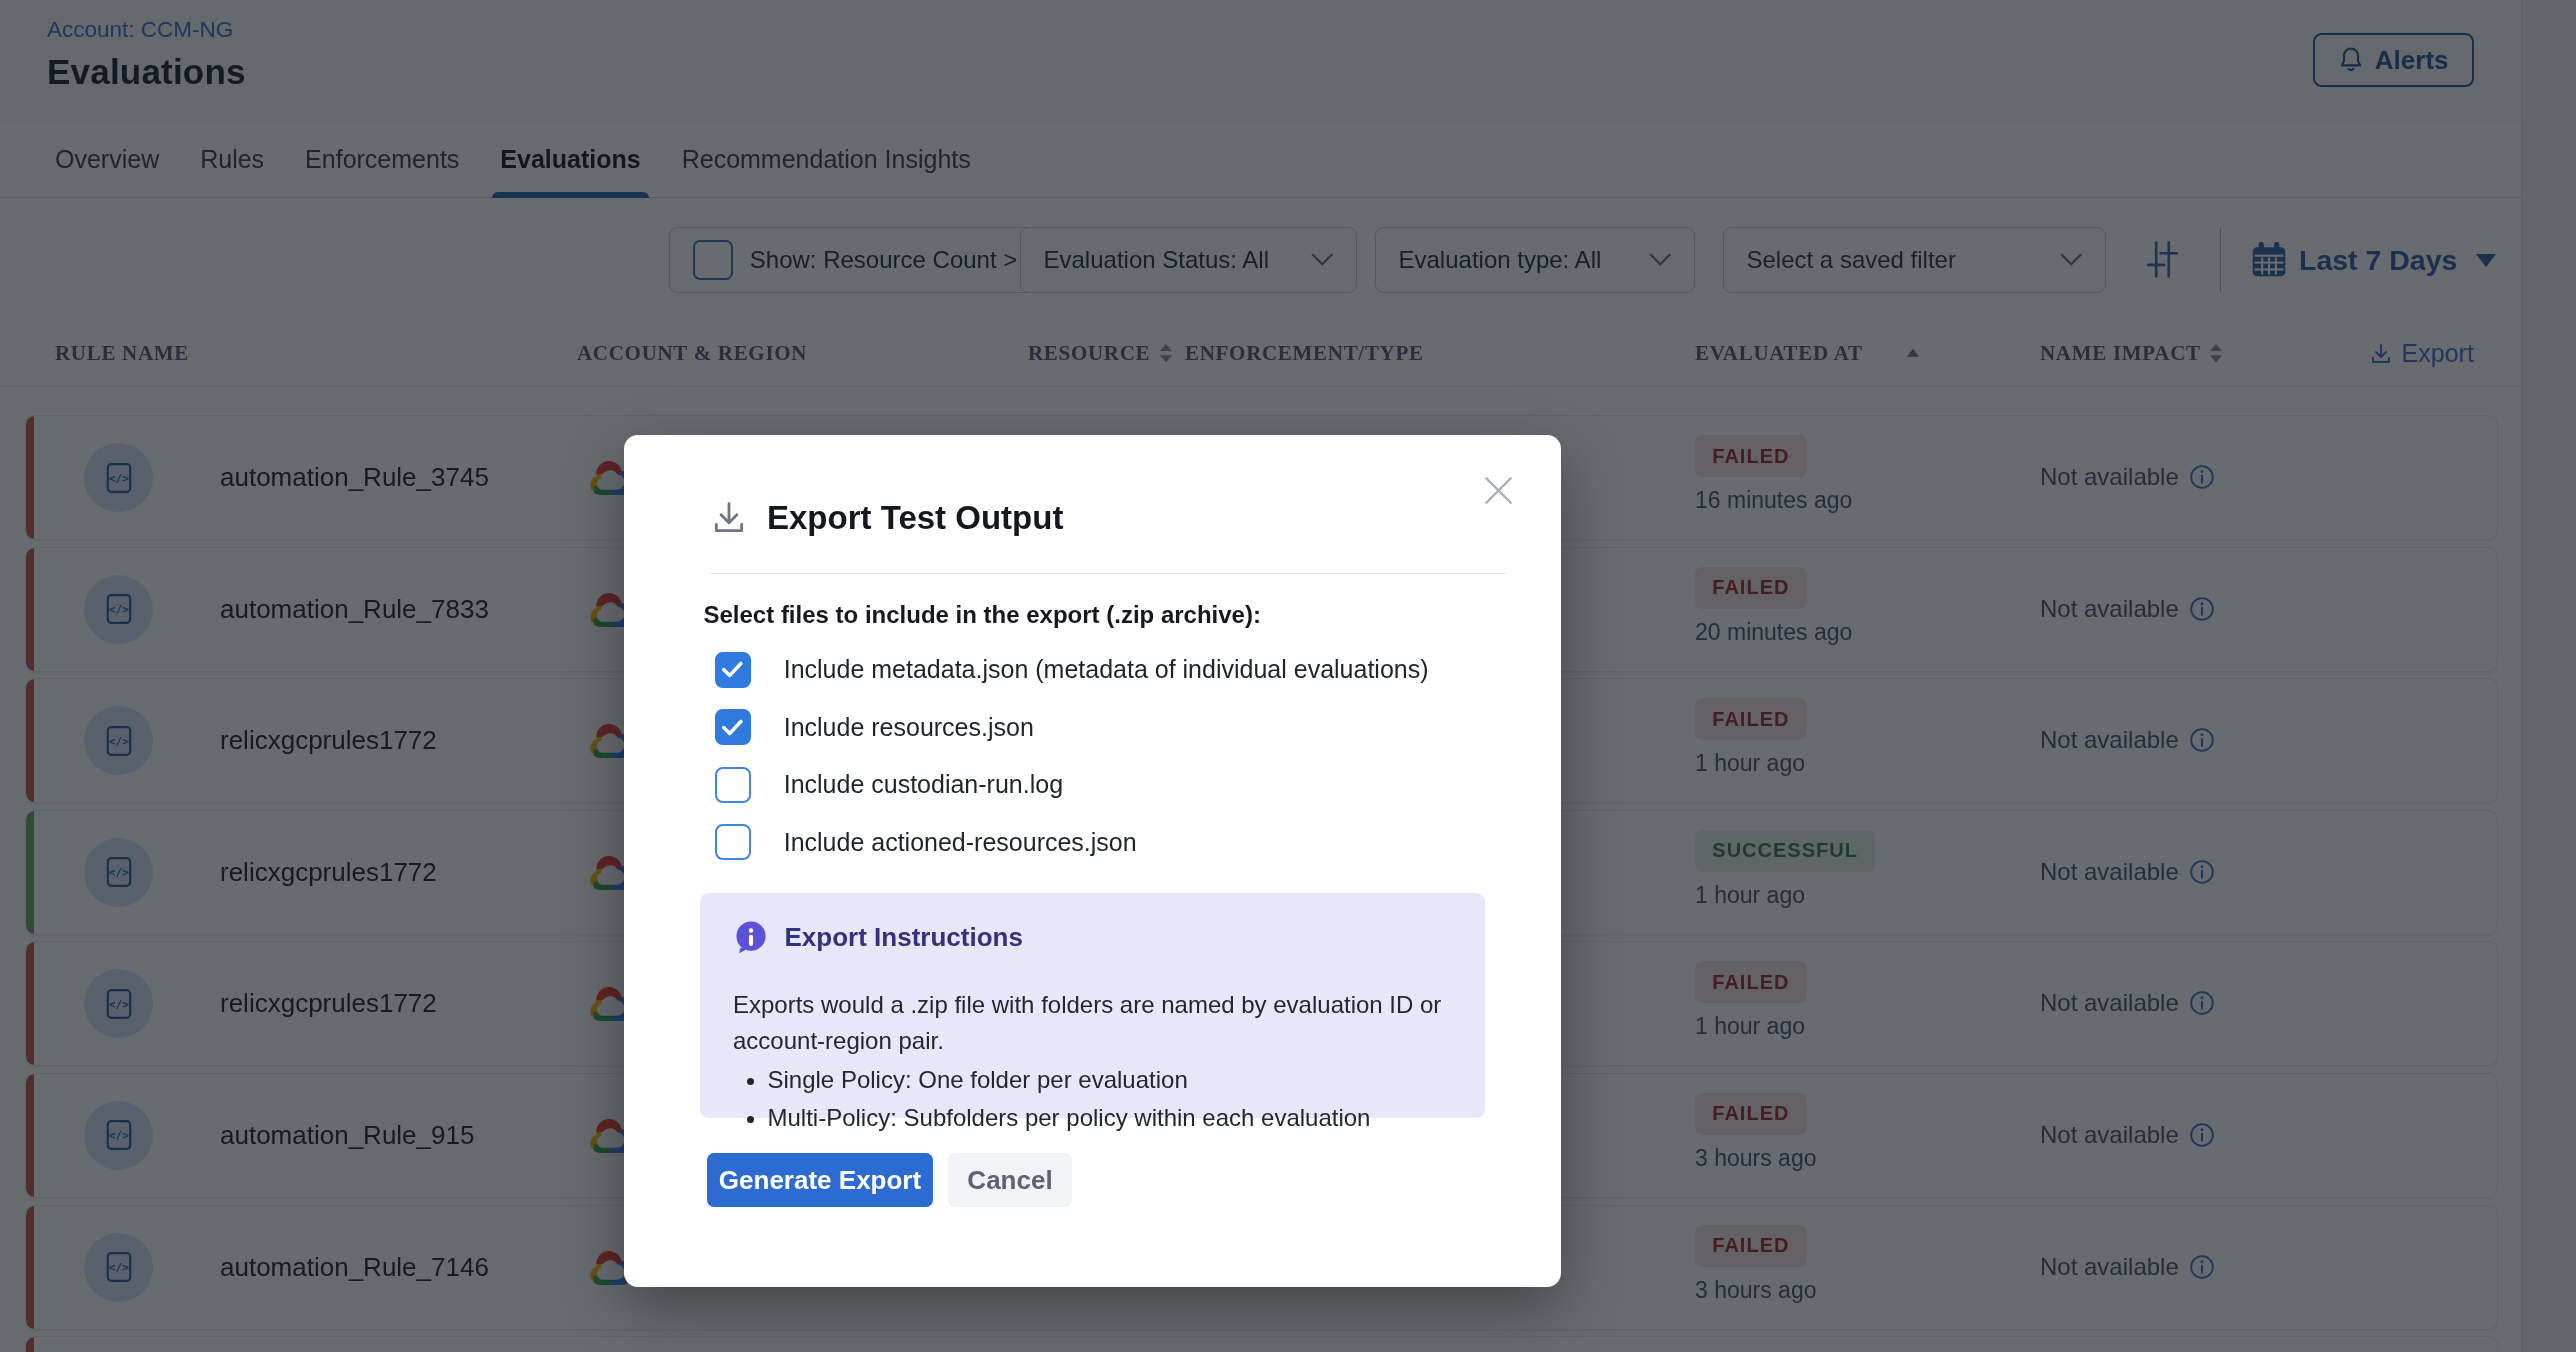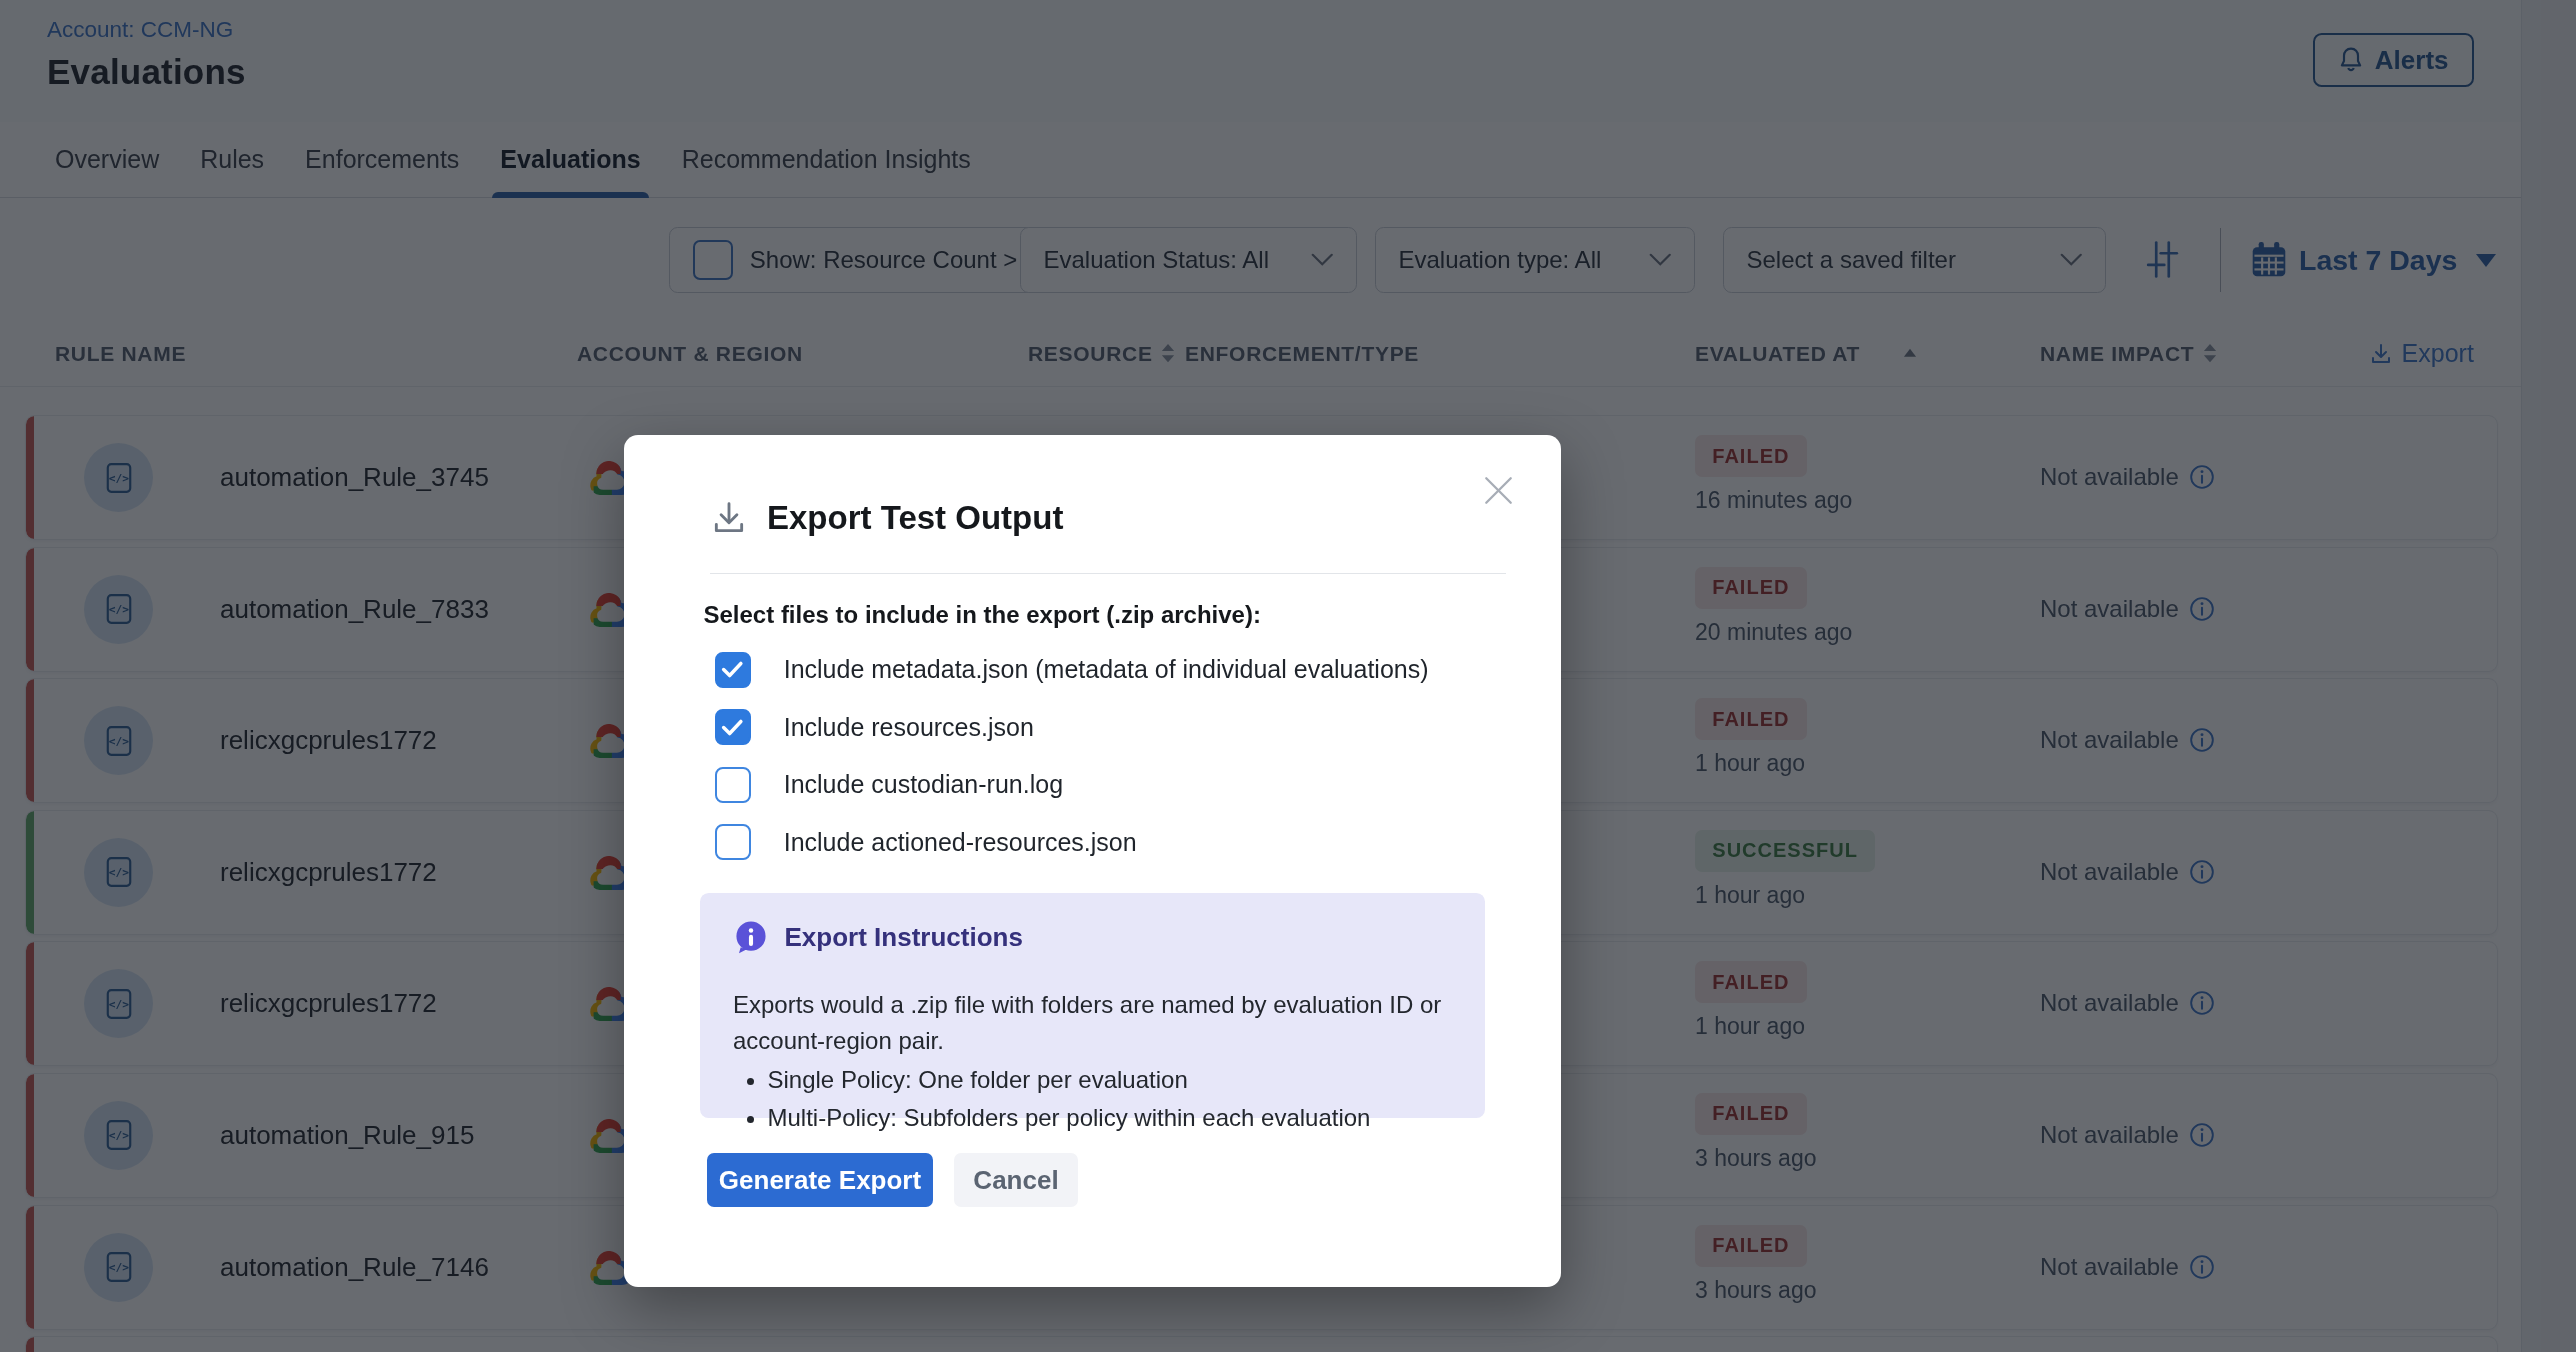--- a/index.html
+++ b/index.html
@@ -29,21 +29,21 @@
   .status-box { left:1020px; width:337px; }
   .type-box  { left:1375px; width:320px; }
   .saved-box { left:1723px; width:383px; color:#333b46; }
   .sliders { position:absolute; left:2141px; top:40px; width:43px; height:43px; cursor:pointer; }
   .vdivider { position:absolute; left:2220px; top:30px; width:1.3px; height:64px; background:#aab1ba; }
   .daterange { position:absolute; left:2251px; top:35px; height:54px; display:flex; align-items:center; gap:12px; color:#2f62a8; font-size:28.5px; font-weight:bold; cursor:pointer; }
   .caret { width:0; height:0; border-left:10.4px solid transparent; border-right:10.4px solid transparent; border-top:13px solid #2f62a8; margin-left:7px; }
 
   
   .thead { position:absolute; left:0; top:320px; width:100%; height:67px; background:#fff; border-bottom:0.9px solid #e9ecef; font-size:21px; font-weight:bold; color:#566070; letter-spacing:0.7px; }
-  .th { position:absolute; top:0; height:67px; display:flex; align-items:center; gap:8.6px; }
+  .th { position:absolute; top:0; height:67px; display:flex; align-items:center; gap:8.6px;font-family:Liberation Serif, serif; }
   .th.c1{left:55px;} .th.c2{left:577px;} .th.c3{left:1028px;} .th.c4{left:1185px;} .th.c5{left:1695px;gap:43px;} .th.c6{left:2040px;}
   .export-link { position:absolute; left:2369px; top:0; height:67px; display:flex; align-items:center; gap:8.6px; font-size:25px; font-weight:normal; letter-spacing:0; color:#3e77c9; cursor:pointer; }
 
   .rows { position:absolute; left:26px; top:416px; width:2471px; }
   .row { position:relative; height:123px; margin-bottom:8.6px; background:#fff; border-radius:8.6px; box-shadow:0 0 0 0.9px #e8ebee, 0 1.7px 4.3px rgba(16,24,40,.06); overflow:hidden; cursor:pointer; }
   .row .bar { position:absolute; left:0; top:0; bottom:0; width:7.8px; border-radius:7.8px 0 0 7.8px; }
   .row.failed .bar { background:#c75a54; }
   .row.successful .bar { background:#62a96b; }
   .rule-icon-wrap { position:absolute; left:58px; top:27px; width:69px; height:69px; border-radius:50%; background:#d7e5f4; display:flex; align-items:center; justify-content:center; }
   .rule-name { position:absolute; left:194px; top:0; height:123px; display:flex; align-items:center; font-size:26px; color:#252a31; }
@@ -67,21 +67,21 @@
   .cb-row { display:flex; align-items:center; gap:33px; height:36px; margin-bottom:21.6px; padding-left:14.7px; cursor:pointer; }
   .cb-box { width:36px; height:36px; border-radius:7.8px; border:2.2px solid #3f86e0; background:#fff; flex:0 0 auto; display:flex; align-items:center; justify-content:center; }
   .cb-row.checked .cb-box { background:#2e7ade; border-color:#2e7ade; }
   .cb-label { font-size:25px; color:#1f242b; }
   .info-box { margin-top:33px; width:785px; height:225px; background:#e7e7f9; border-radius:8.6px; padding:26px 33px; }
   .info-head { display:flex; align-items:center; gap:15.5px; }
   .info-title { font-size:26px; font-weight:bold; color:#35317c; }
   .info-body { margin-top:32px; font-size:24px; color:#23272e; line-height:1.5; }
   .info-bullets { margin:3.5px 0 0 12px; padding-left:22.5px; }
   .info-bullets li { font-size:24px; color:#23272e; line-height:1.45; margin-top:3.5px; }
-  .m-buttons { margin-top:35px; display:flex; gap:21px; padding-left:7px; }
+  .m-buttons { margin-top:35px; display:flex; gap:15px; padding-left:7px; }
   .btn { border:none; border-radius:7px; height:54px; font-size:26px; font-weight:bold; cursor:pointer; font-family:inherit; }
   .btn-primary { width:226px; background:#2c6bd2; color:#fff; }
   .btn-secondary { width:124px; background:#f2f3f7; color:#5b6472; }
 
   svg { display:block; }
 </style>
 </head>
 <body>
 
 <div class="page">

